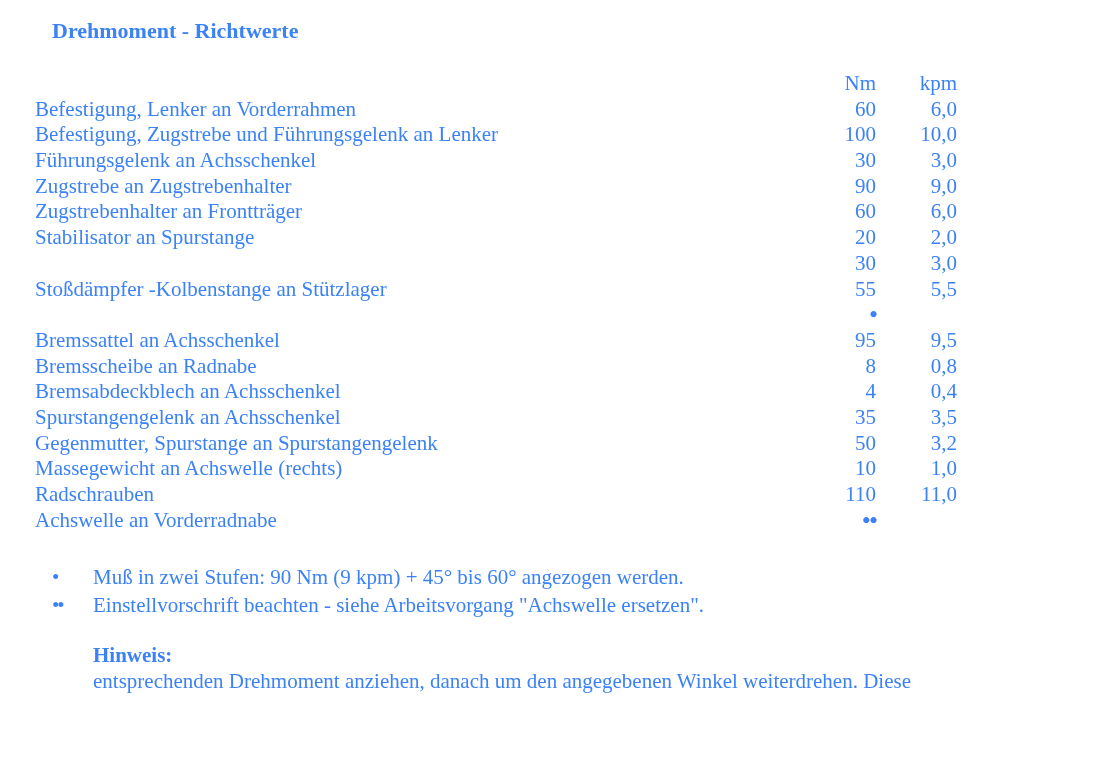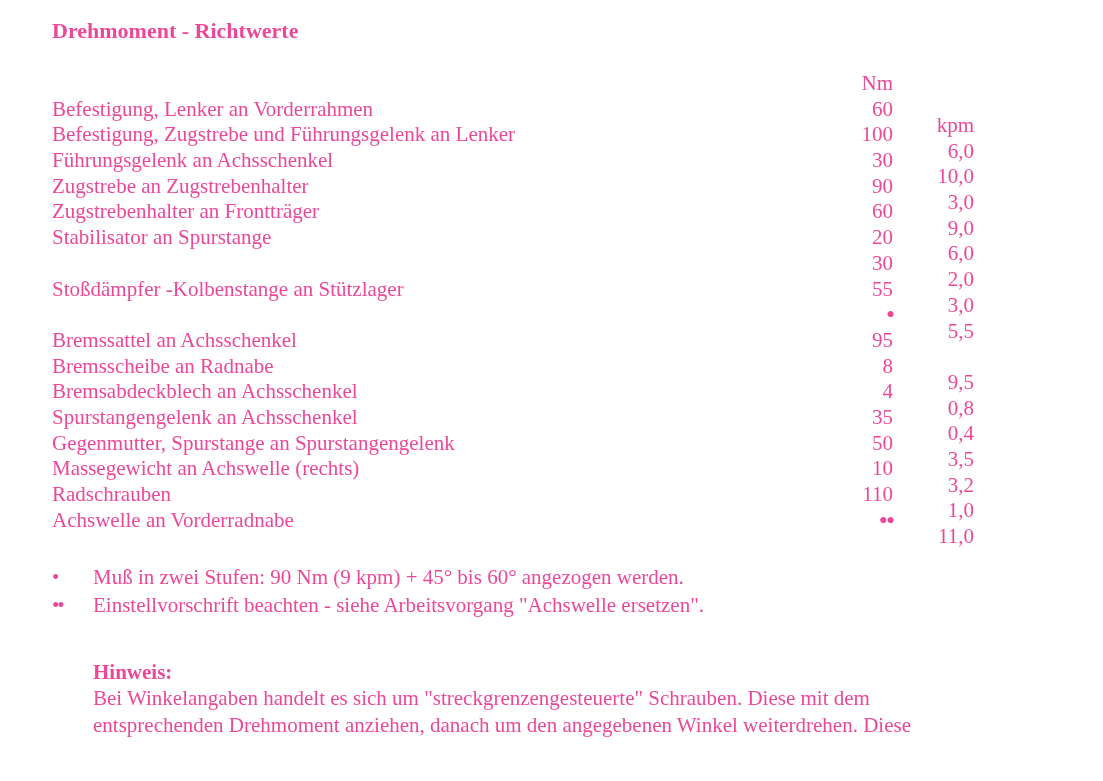--- a/index.html
+++ b/index.html
@@ -2,49 +2,49 @@
 <html><head>
 <meta charset="utf-8">
 <style>
   * { margin: 0; padding: 0; box-sizing: border-box; }
   html, body { background: #ffffff; }
   .page {
     position: relative;
     width: 1103px;
     height: 781px;
     background: #ffffff;
-    color: #ec4899;
+    color: #3b82f6;
     font-family: "Liberation Serif", "DejaVu Serif", serif;
     overflow: hidden;
   }
   .doc-title {
     position: absolute;
     left: 52px;
     top: 18px;
     font-size: 22px;
     font-weight: bold;
     white-space: nowrap;
   }
   .torque-table {
     position: absolute;
-    left: 52px;
+    left: 35px;
     top: 71px;
     width: 922px;   
     font-size: 21px;
     text-align: right;
   }
   .t-row {
     position: relative;
     height: 25.7px;
     line-height: 25.7px;
     white-space: nowrap;
   }
   .row-label { position: absolute; left: 0; }
   .col-nm  { position: absolute; right: 81px; }  
-  .col-kpm { position: absolute; right: 0; margin-top: 42px; }
+  .col-kpm { position: absolute; right: 0; }
   .marker-dot {
     font-size: 26px;
     line-height: 25.7px;
     letter-spacing: -2px;
   }
   .footnotes {
     position: absolute;
     left: 52px;
     top: 563px;
     font-size: 21px;
@@ -57,21 +57,21 @@
   }
   .fn-symbol { position: absolute; left: 0; letter-spacing: -2px; }
   .fn-text   { position: absolute; left: 41px; }
   .note {
     position: absolute;
     left: 93px;
     top: 642px;
     font-size: 21px;
     line-height: 26.4px;
   }
-  .note-heading { font-weight: bold; white-space: nowrap; margin-top: 17px; }
+  .note-heading { font-weight: bold; white-space: nowrap; }
   .note-line { white-space: nowrap; }
 </style>
 </head>
 <body>
 
 <div class="page">
 
   <h1 class="doc-title">Drehmoment - Richtwerte</h1>
 
   <div class="torque-table">
@@ -171,18 +171,17 @@
       </div>
       <div class="footnote">
         <span class="fn-symbol">••</span>
         <span class="fn-text">Einstellvorschrift beachten - siehe Arbeitsvorgang "Achswelle ersetzen".</span>
       </div>
     </div>
 
   <div class="note">
     <div class="note-heading">Hinweis:</div>
     <div id="note-lines">
-        <div class="note-line">Bei Winkelangaben handelt es sich um "streckgrenzengesteuerte" Schrauben. Diese mit dem</div>
         <div class="note-line">entsprechenden Drehmoment anziehen, danach um den angegebenen Winkel weiterdrehen. Diese</div>
       </div>
   </div>
 
 </div>
 
 </body></html>

